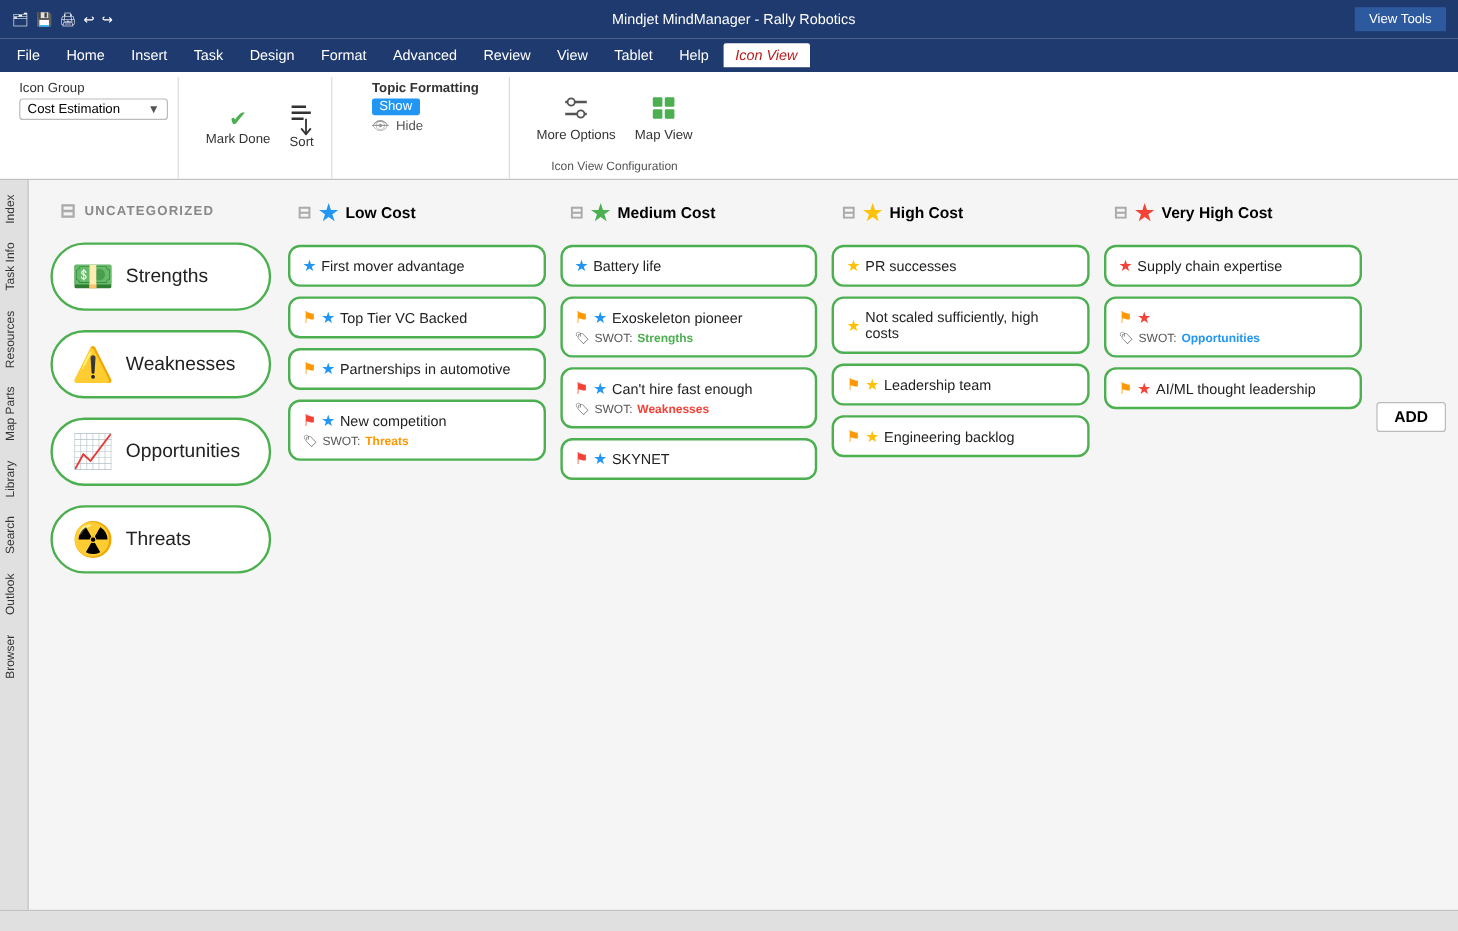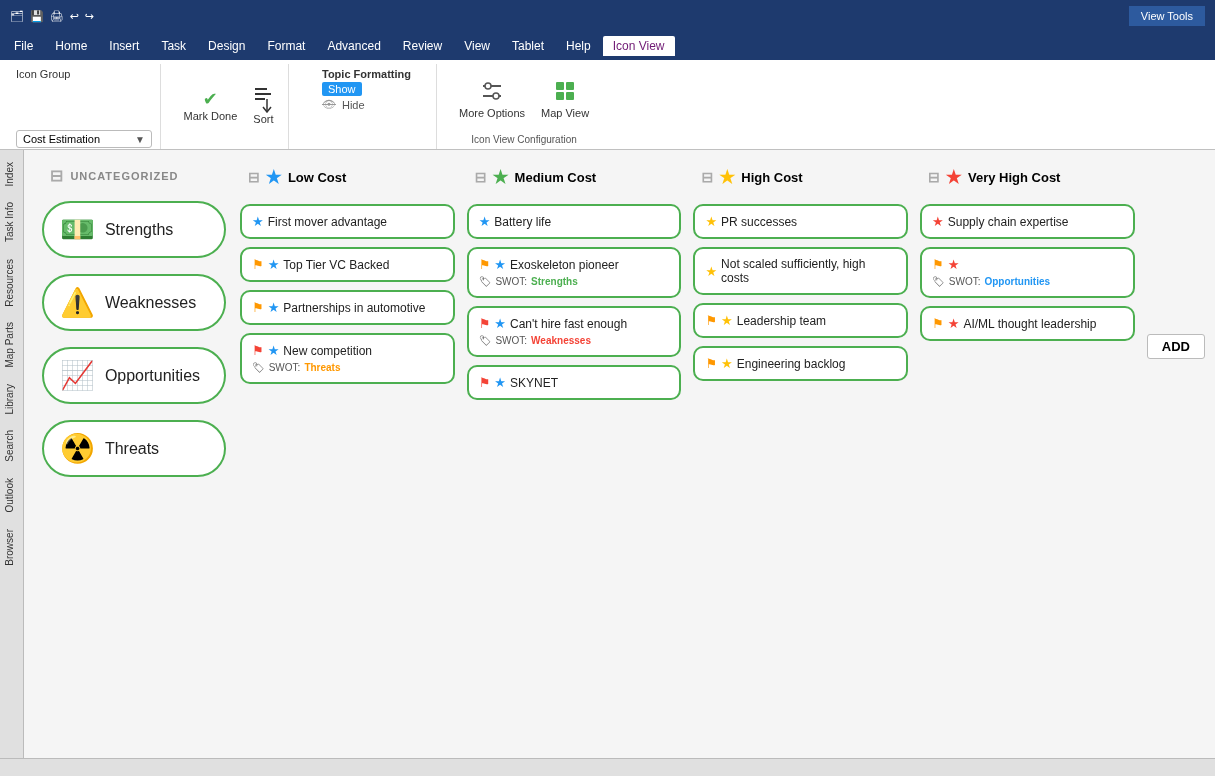--- a/index.html
+++ b/index.html
@@ -34,21 +34,21 @@
       padding: 0 4px;
       gap: 2px;
     }
     .menu-item {
       color: white;
       font-size: 12px;
       padding: 3px 10px;
       cursor: pointer;
       border-radius: 2px;
     }
-    .menu-item.active { background: white; color: #701a75; border-radius: 2px 2px 0 0; }
+    .menu-item.active { background: white; color: #b91c1c; border-radius: 2px 2px 0 0; font-style: italic; }
 
     
     .ribbon {
       height: 90px;
       background: white;
       border-bottom: 1px solid #c0c0c0;
       display: flex;
       align-items: stretch;
       padding: 4px 8px 0 8px;
       gap: 8px;
@@ -101,22 +101,21 @@
     .icon-group-dropdown {
       display: flex;
       align-items: center;
       gap: 4px;
       border: 1px solid #bbb;
       border-radius: 3px;
       padding: 2px 6px;
       font-size: 11px;
       background: white;
       cursor: pointer;
-      width: 136px;
-      margin-top: 48px;
+      width: 124px;
     }
 
     .checkmark { color: #4caf50; font-size: 18px; }
 
     .topic-formatting-section {
       display: flex;
       flex-direction: column;
       padding: 4px 0;
       gap: 2px;
     }
@@ -297,20 +296,21 @@
 <body>
 
 <div class="titlebar">
   <div class="titlebar-icons">
     <span>🗂</span>
     <span>💾</span>
     <span>🖨</span>
     <span>↩</span>
     <span>↪</span>
   </div>
+  <div class="titlebar-center">Mindjet MindManager - Rally Robotics</div>
   <div class="title-tab">View Tools</div>
 </div>
 
 <div class="menubar">
   <div class="menu-item">File</div>
   <div class="menu-item">Home</div>
   <div class="menu-item">Insert</div>
   <div class="menu-item">Task</div>
   <div class="menu-item">Design</div>
   <div class="menu-item">Format</div>

